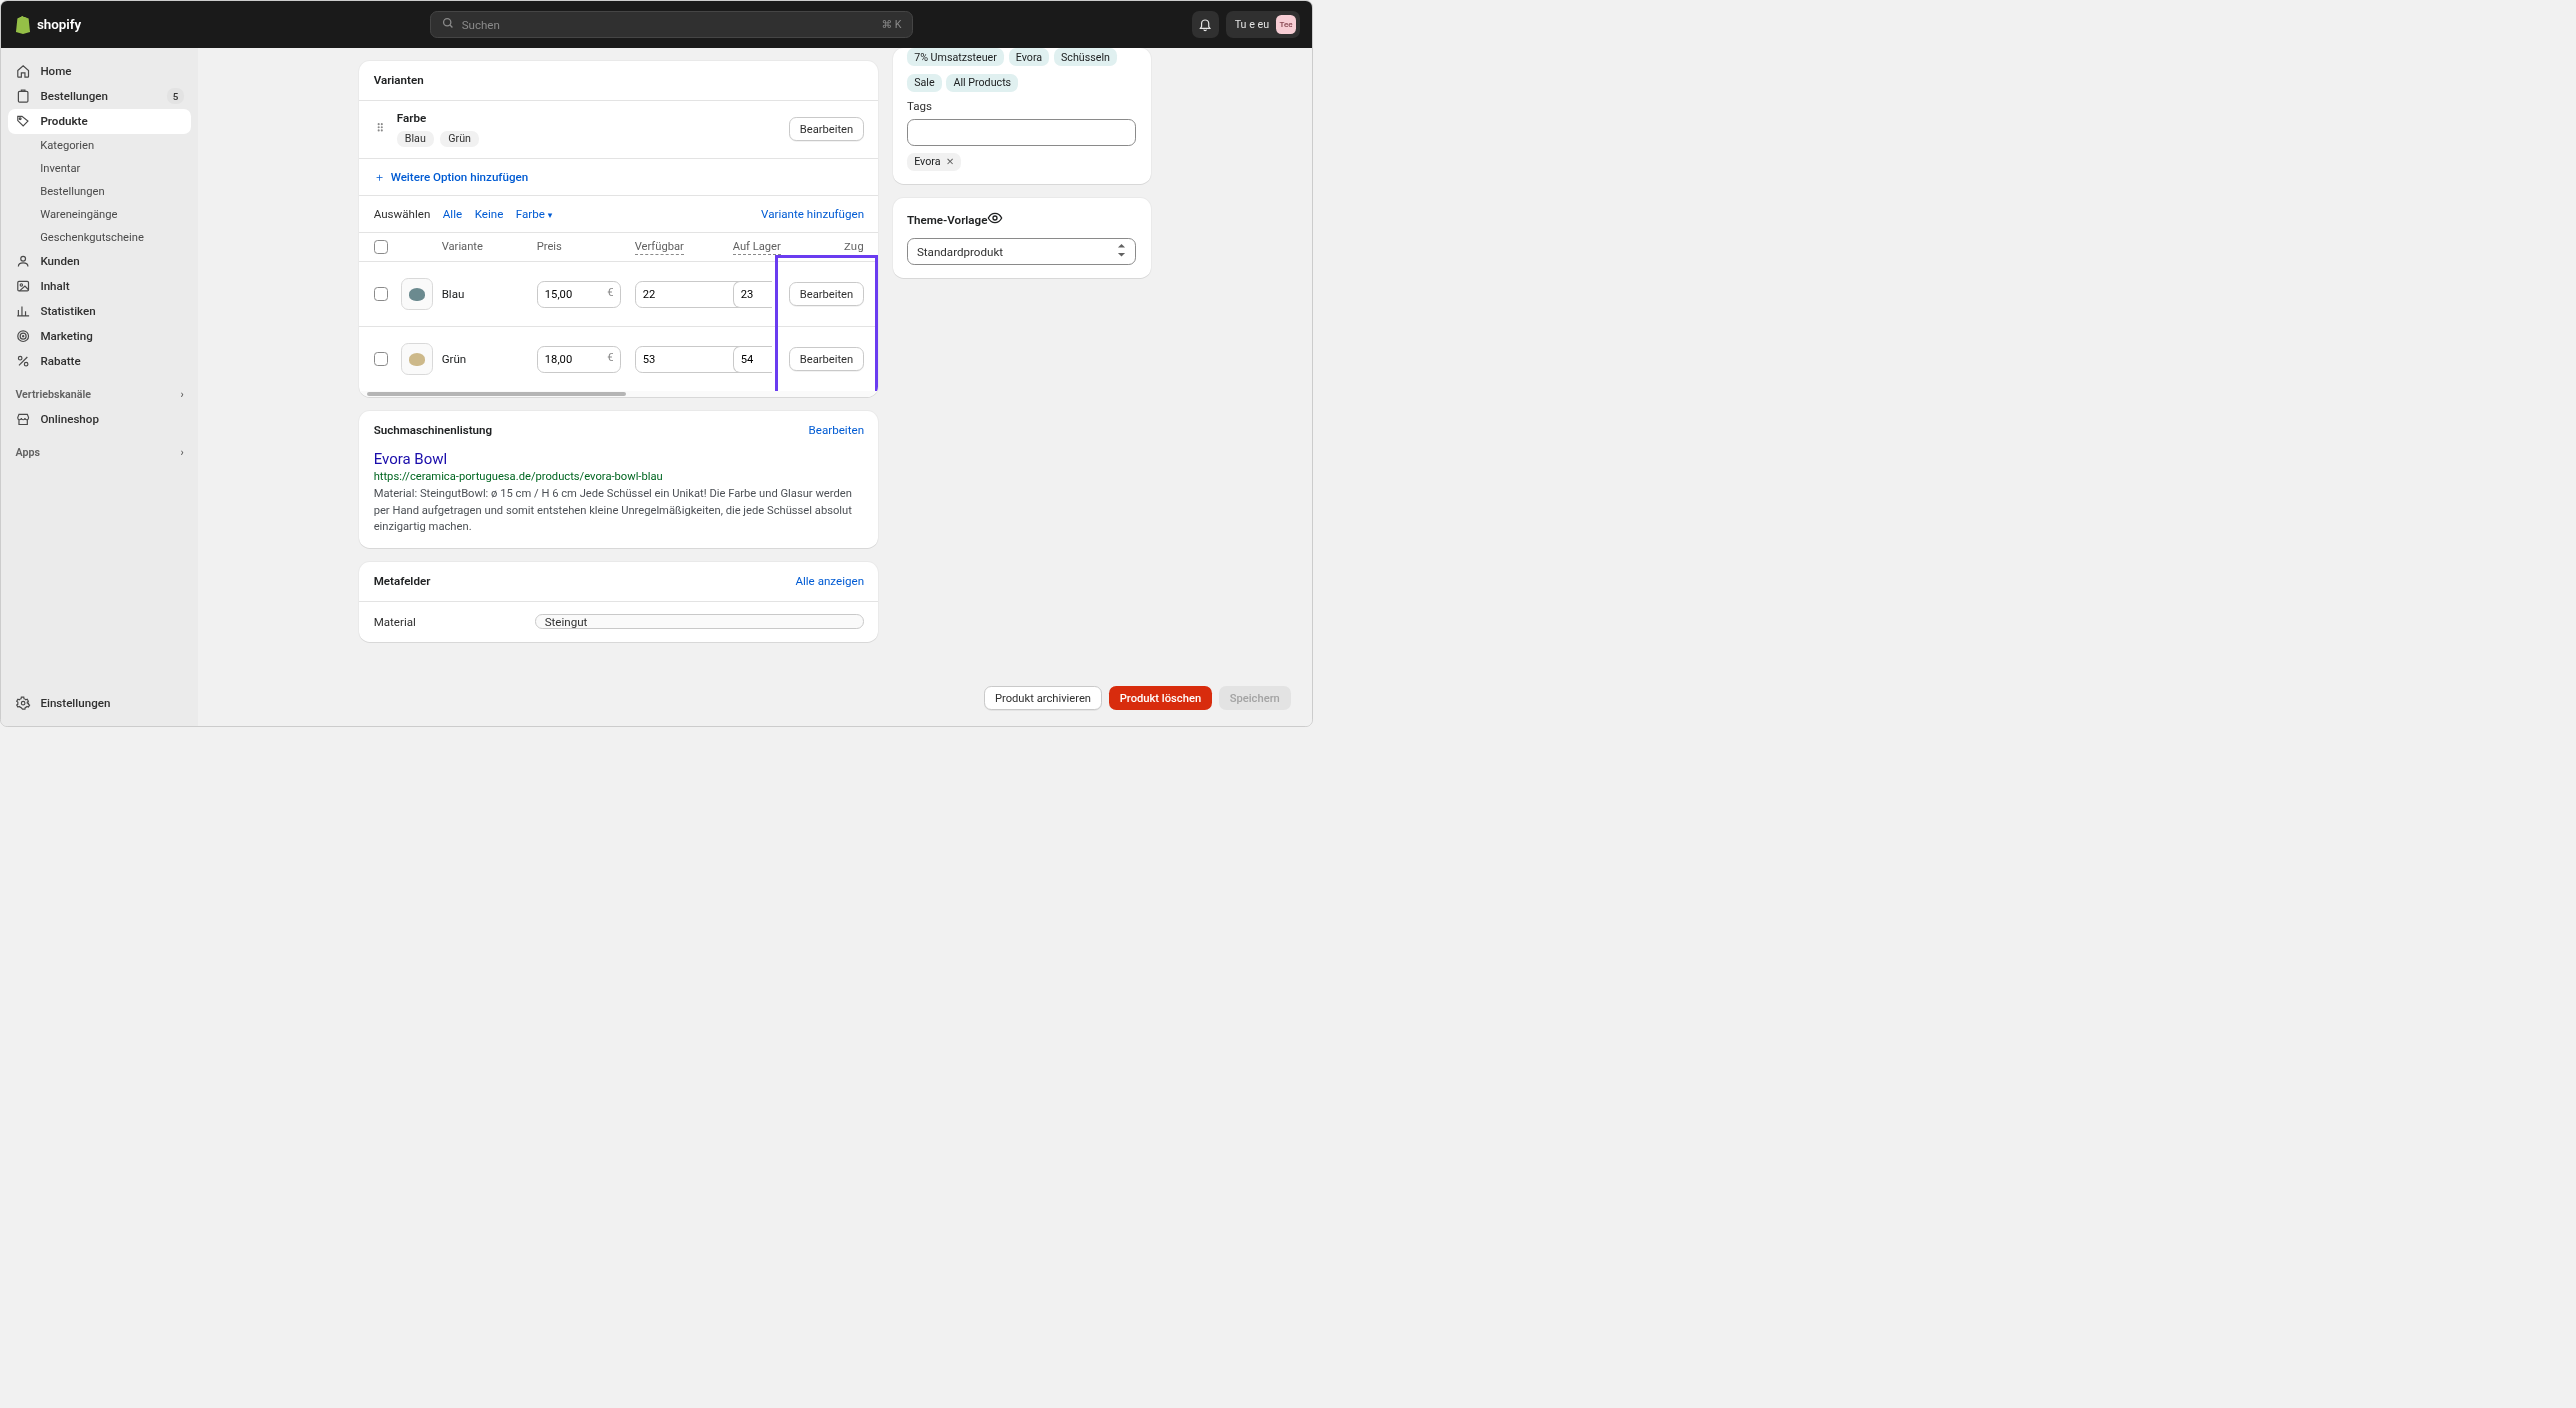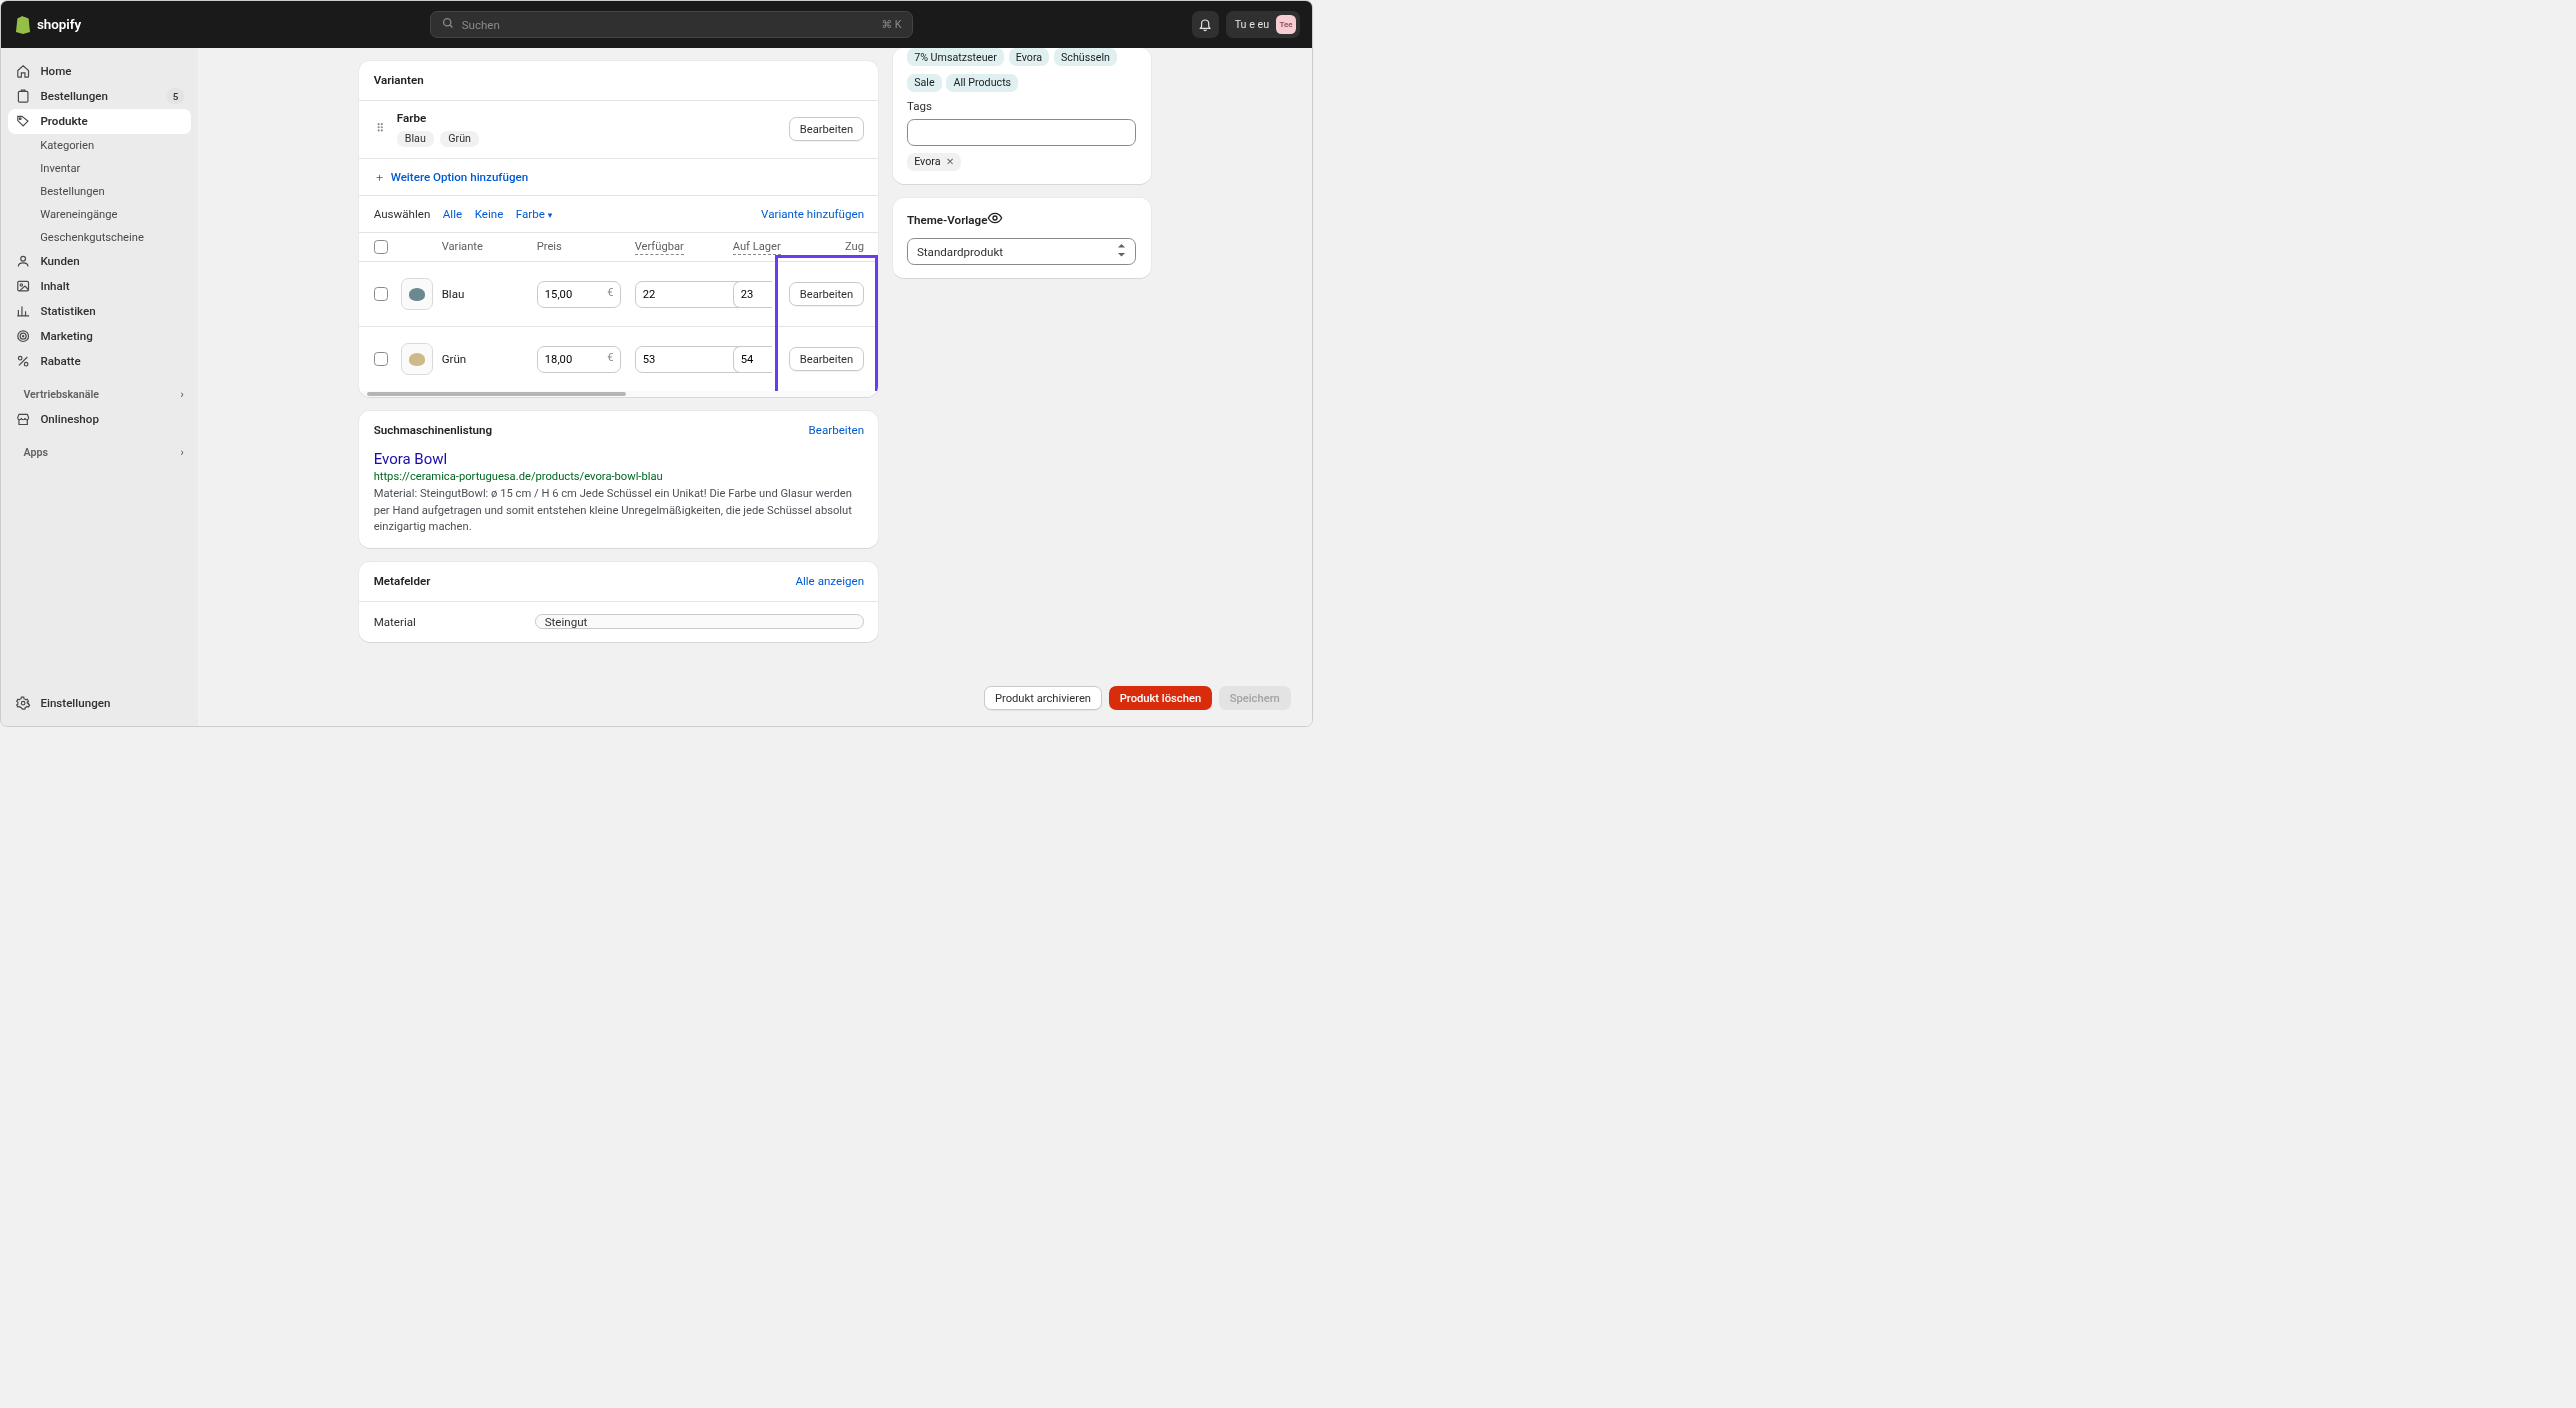--- a/index.html
+++ b/index.html
@@ -17,21 +17,21 @@
   .user-chip { height: 27px; border-radius: 7.2px; background: #303030; display: flex; align-items: center; padding: 0 3.6px 0 9px; gap: 7.2px; color: #e3e3e3; font-size: 10.7px; }
   .avatar { width: 19.7px; height: 19.7px; border-radius: 5.4px; background: #f7cdd4; color: #8a4b55; font-size: 8px; font-weight: 600; display: flex; align-items: center; justify-content: center; }
 
   .body { flex: 1; display: flex; overflow: hidden; }
   .sidebar { width: 197px; background: #ebebeb; padding: 10.7px 7.2px; display: flex; flex-direction: column; gap: 0; flex-shrink: 0; position: relative; }
   .nav-item { display: flex; align-items: center; gap: 9px; height: 25px; padding: 0 7.2px; border-radius: 7.2px; font-size: 11.6px; font-weight: 500; color: #303030; cursor: pointer; }
   .nav-item .icon { width: 16px; height: 16px; display: flex; align-items: center; justify-content: center; color: #4a4a4a; }
   .nav-item.active { background: #fff; font-weight: 600; }
   .nav-item .badge { margin-left: auto; background: #e3e3e3; color: #303030; border-radius: 7.2px; padding: 0 5.4px; height: 16px; font-size: 9.8px; display: flex; align-items: center; }
   .nav-sub { display: flex; align-items: center; height: 23px; padding-left: 32px; font-size: 11.2px; color: #4a4a4a; cursor: pointer; border-radius: 7.2px; }
-  .nav-heading { padding: 14.3px 7.2px 5.4px; font-size: 10.7px; color: #616161; font-weight: 600; display: flex; align-items: center; justify-content: space-between; margin-left: 8px; }
+  .nav-heading { padding: 14.3px 7.2px 5.4px; font-size: 10.7px; color: #616161; font-weight: 600; display: flex; align-items: center; justify-content: space-between; }
   .nav-heading .chev { color: #616161; }
   .sidebar-bottom { margin-top: auto; }
 
   .main { flex: 1; overflow: auto; padding: 0 0 63px 0; display: flex; gap: 14.3px; justify-content: center; align-items: flex-start; }
   .center-col { width: 519px; padding-top: 12.5px; }
   .right-col { width: 258px; padding-top: 0; }
 
   .card { background: #fff; border-radius: 10.7px; box-shadow: 0 0.9px 0 rgba(0,0,0,.07), 0 0 0 0.9px rgba(0,0,0,.03); margin-bottom: 14.3px; overflow: hidden; }
   .card-section { padding: 12.5px 14.3px; }
   .card-section + .card-section { border-top: 0.9px solid #e3e3e3; }
@@ -305,21 +305,21 @@
           <div class="var-table-wrap">
             <div class="var-head">
               <div class="col-check">
                   <div class="cb"></div>
                 </div>
               <div class="col-img"></div>
               <div class="col-name">Variante</div>
               <div class="col-price">Preis</div>
               <div class="col-avail"><span class="underdot">Verfügbar</span></div>
               <div class="col-stock"><span class="underdot">Auf Lager</span></div>
-              <div class="col-edit" style="text-align:right;">Zug</div>
+              <div class="col-edit" style="text-align:right;font-family:Liberation Mono, monospace;">Zug</div>
             </div>
 
             <div class="var-row">
               <div class="col-check">
                   <div class="cb"></div>
                 </div>
               <div class="col-img">
                   <div class="var-thumb">
                     <div class="dot" style="background:#6b8a8f;"></div>
                   </div>

